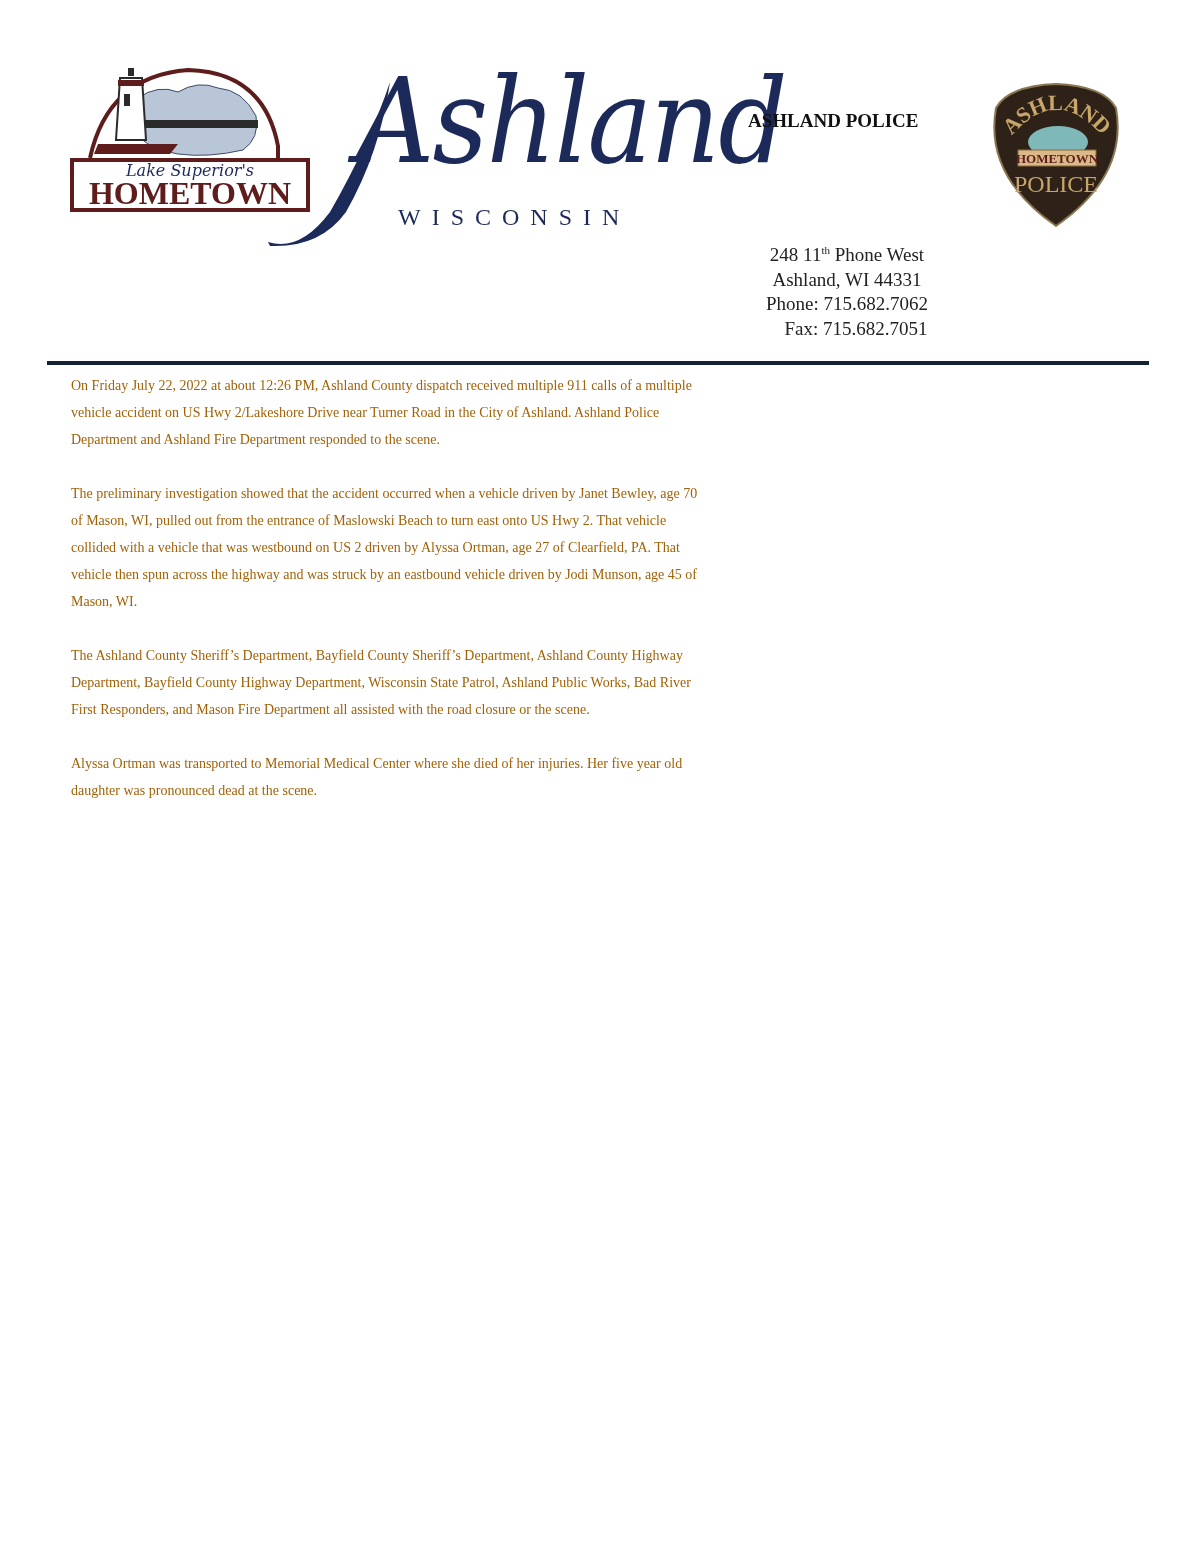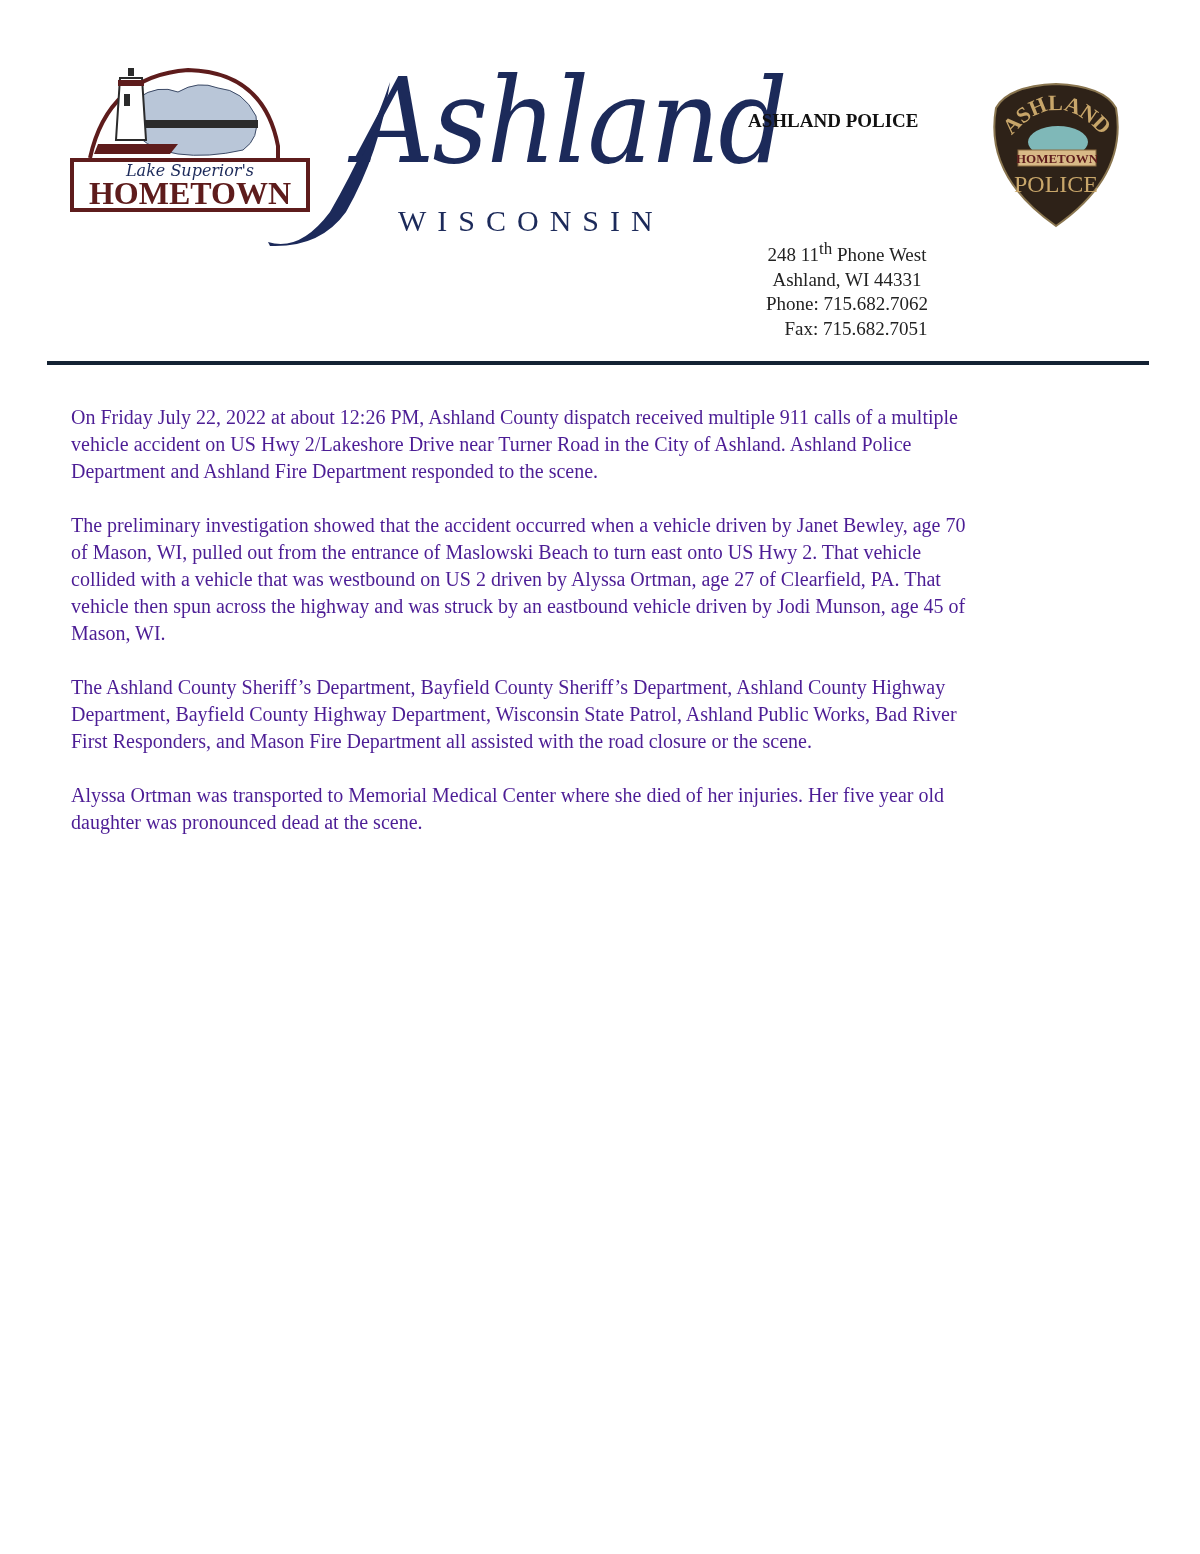--- a/index.html
+++ b/index.html
@@ -15,47 +15,47 @@
     .ashland-wordmark { position: absolute; left: 260px; top: 62px; width: 440px; height: 190px; }
     .ashland-script {
       position: absolute; left: 96px; top: 0px;
       font-family: "DejaVu Serif", serif; font-style: italic; font-weight: normal;
       font-size: 118px; letter-spacing: -2px; color: #1c2a5a; line-height: 1;
       transform: scaleX(0.92); transform-origin: left top;
     }
     .ashland-swash { position: absolute; left: 0; top: 0; width: 440px; height: 190px; }
     .wisconsin {
       position: absolute; left: 138px; top: 142px;
-      font-family: "Liberation Serif", serif; font-size: 30px; letter-spacing: 11px; color: #1c2a5a;
+      font-family: "Liberation Serif", serif; font-size: 24px; letter-spacing: 11px; color: #1c2a5a;
     }
 
     
     .dept-title {
       position: absolute; left: 748px; top: 96px;
       font-weight: bold; font-size: 19px; line-height: 50px; color: #111;
     }
     .dept-title div { white-space: nowrap; }
 
     
     .police-badge { position: absolute; left: 986px; top: 80px; width: 140px; height: 148px; }
 
     
     .address {
       position: absolute; left: 742px; top: 243px; width: 210px;
       font-size: 19px; line-height: 24.5px; color: #222; text-align: center;
     }
-    .address sup { font-size: 17px; vertical-align: super; line-height: 0; }
+    .address sup { font-size: 11px; vertical-align: super; line-height: 0; }
 
     
     .divider { position: absolute; left: 47px; top: 361px; width: 1102px; height: 4px; background: #142233; }
 
     
     .body-text {
-      position: absolute; left: 71px; top: 404px; width: 1070px;
-      font-size: 20px; line-height: 27px; color: #4c1d95;
+      position: absolute; left: 71px; top: 372px; width: 1070px;
+      font-size: 14px; line-height: 27px; color: #a16207;
     }
     .body-text p { margin-bottom: 27px; white-space: pre-line; }
   </style>
 </head>
 <body>
 
 <div class="page">
 
   <svg class="hometown-logo" viewBox="0 0 244 158">
 

